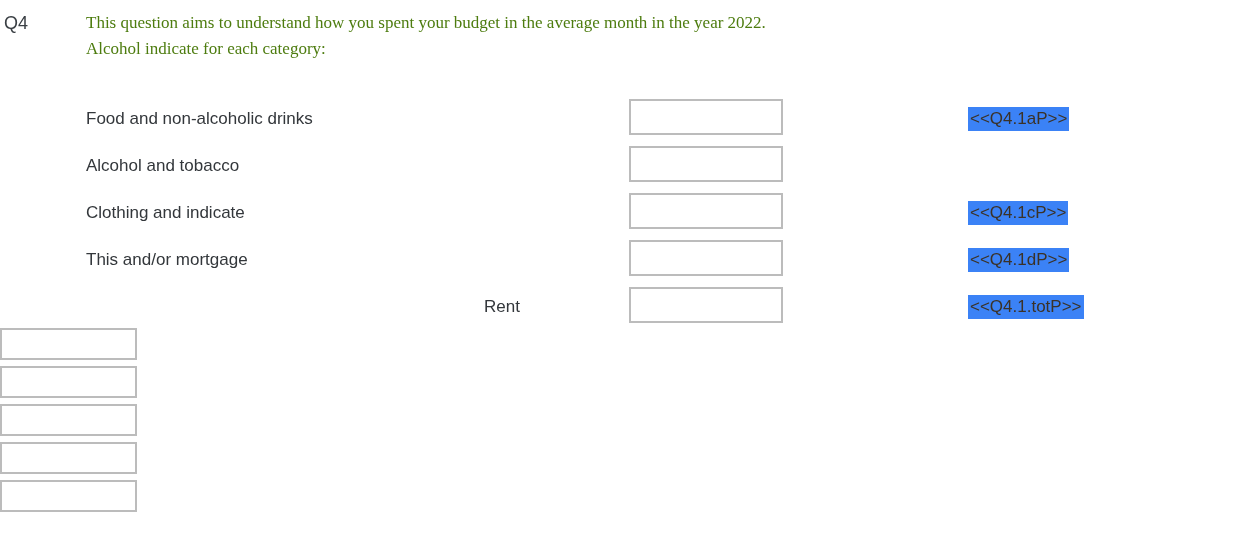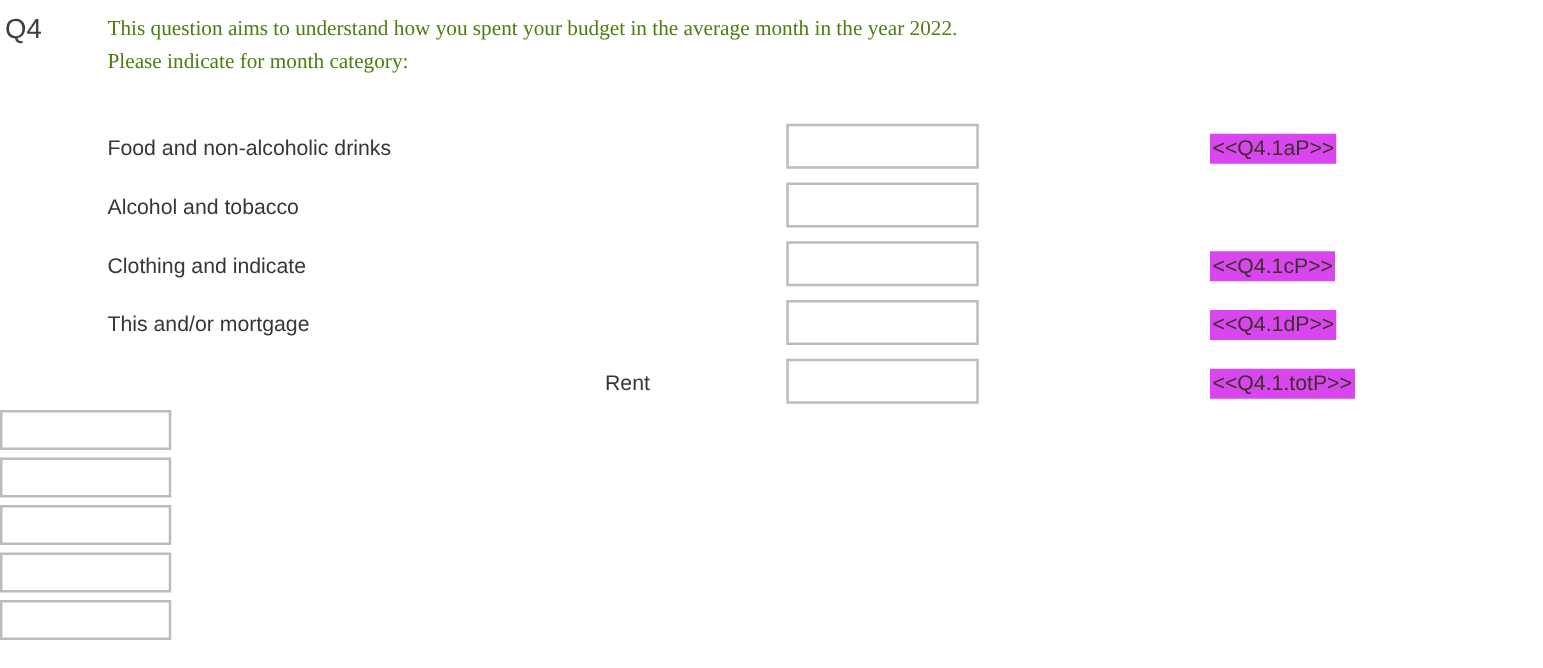--- a/index.html
+++ b/index.html
@@ -21,21 +21,21 @@
     position: absolute;
     left: 0;
     top: 10px;
     width: 1234px;
     height: 56px;
   }
   .q-number {
     position: absolute;
     left: 4px;
     top: 0;
-    font-size: 22px;
+    font-size: 18px;
     line-height: 26px;
     color: #3a3f44;
     white-space: nowrap;
     text-align: center;
   }
   .q-text {
     position: absolute;
     left: 86px;
     top: 0;
     width: 1080px;
@@ -88,21 +88,21 @@
     position: absolute;
     left: 968px;
     top: 0;
     height: 40px;
     line-height: 40px;
     font-size: 17px;
     color: #3b3227;
     white-space: nowrap;
   }
   .row-tag span {
-    background: #d946ef;
+    background: #3b82f6;
     padding: 2px 2px 3px 2px;
   }
 
   
   .bottom-boxes {
     position: absolute;
     left: 0;
     top: 328px;
     width: 160px;
   }
@@ -115,21 +115,21 @@
     margin-bottom: 6px;
   }
 </style>
 </head>
 <body>
 
 <div class="q-header">
   <div class="q-number">Q4</div>
   <div class="q-text">
     <span class="q-text-line">This question aims to understand how you spent your budget in the average month in the year 2022.</span>
-    <span class="q-text-line">Please indicate for month category:</span>
+    <span class="q-text-line">Alcohol indicate for each category:</span>
   </div>
 </div>
 
 <div class="rows">
 
   <div class="row">
     <div class="row-label">Food and non-alcoholic drinks</div>
     <input class="row-box" type="text" placeholder="" style="">
     <div class="row-tag"><span>&lt;&lt;Q4.1aP&gt;&gt;</span></div>
   </div>

